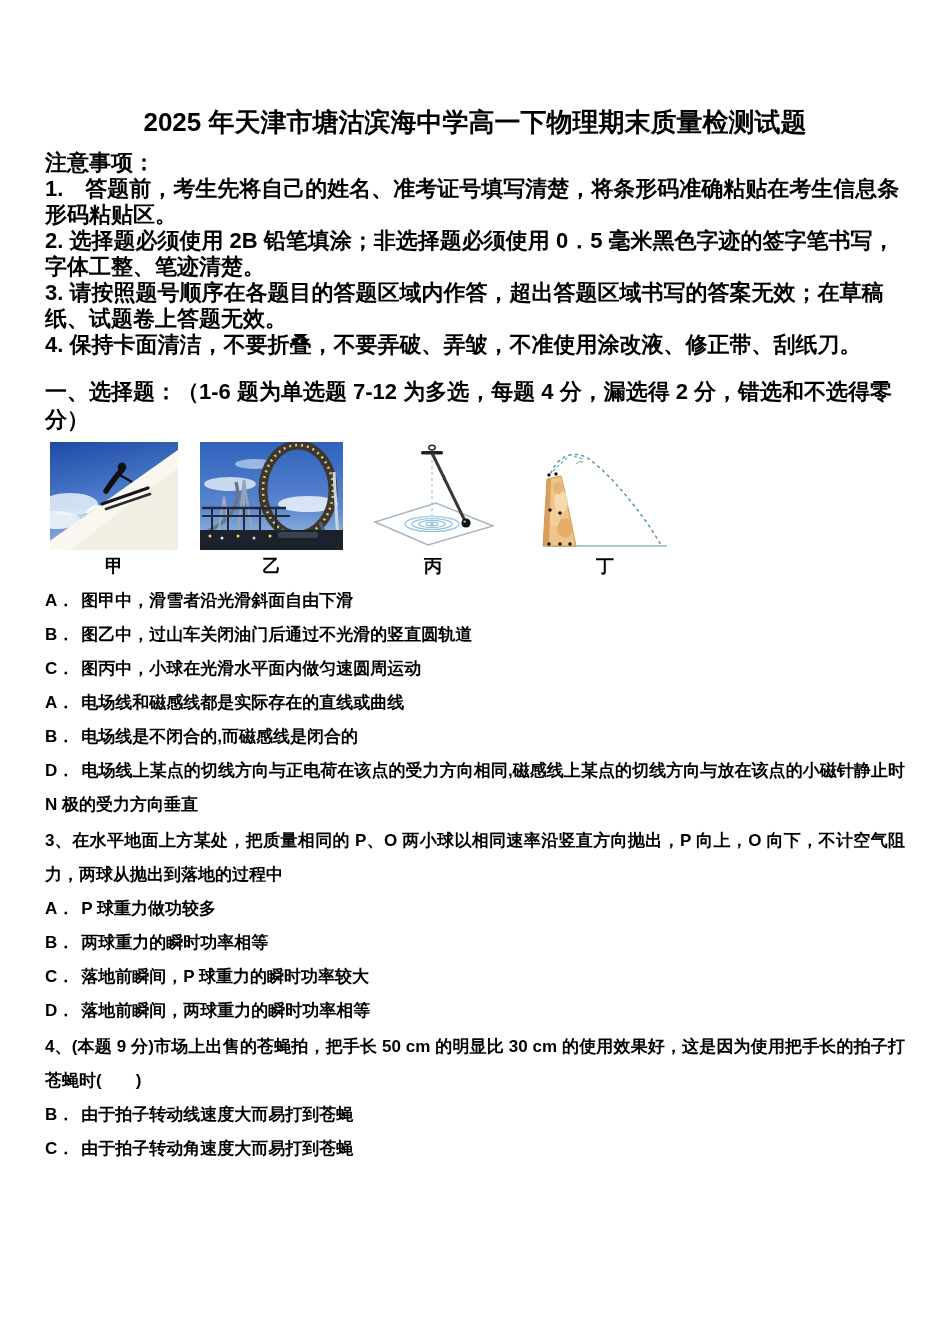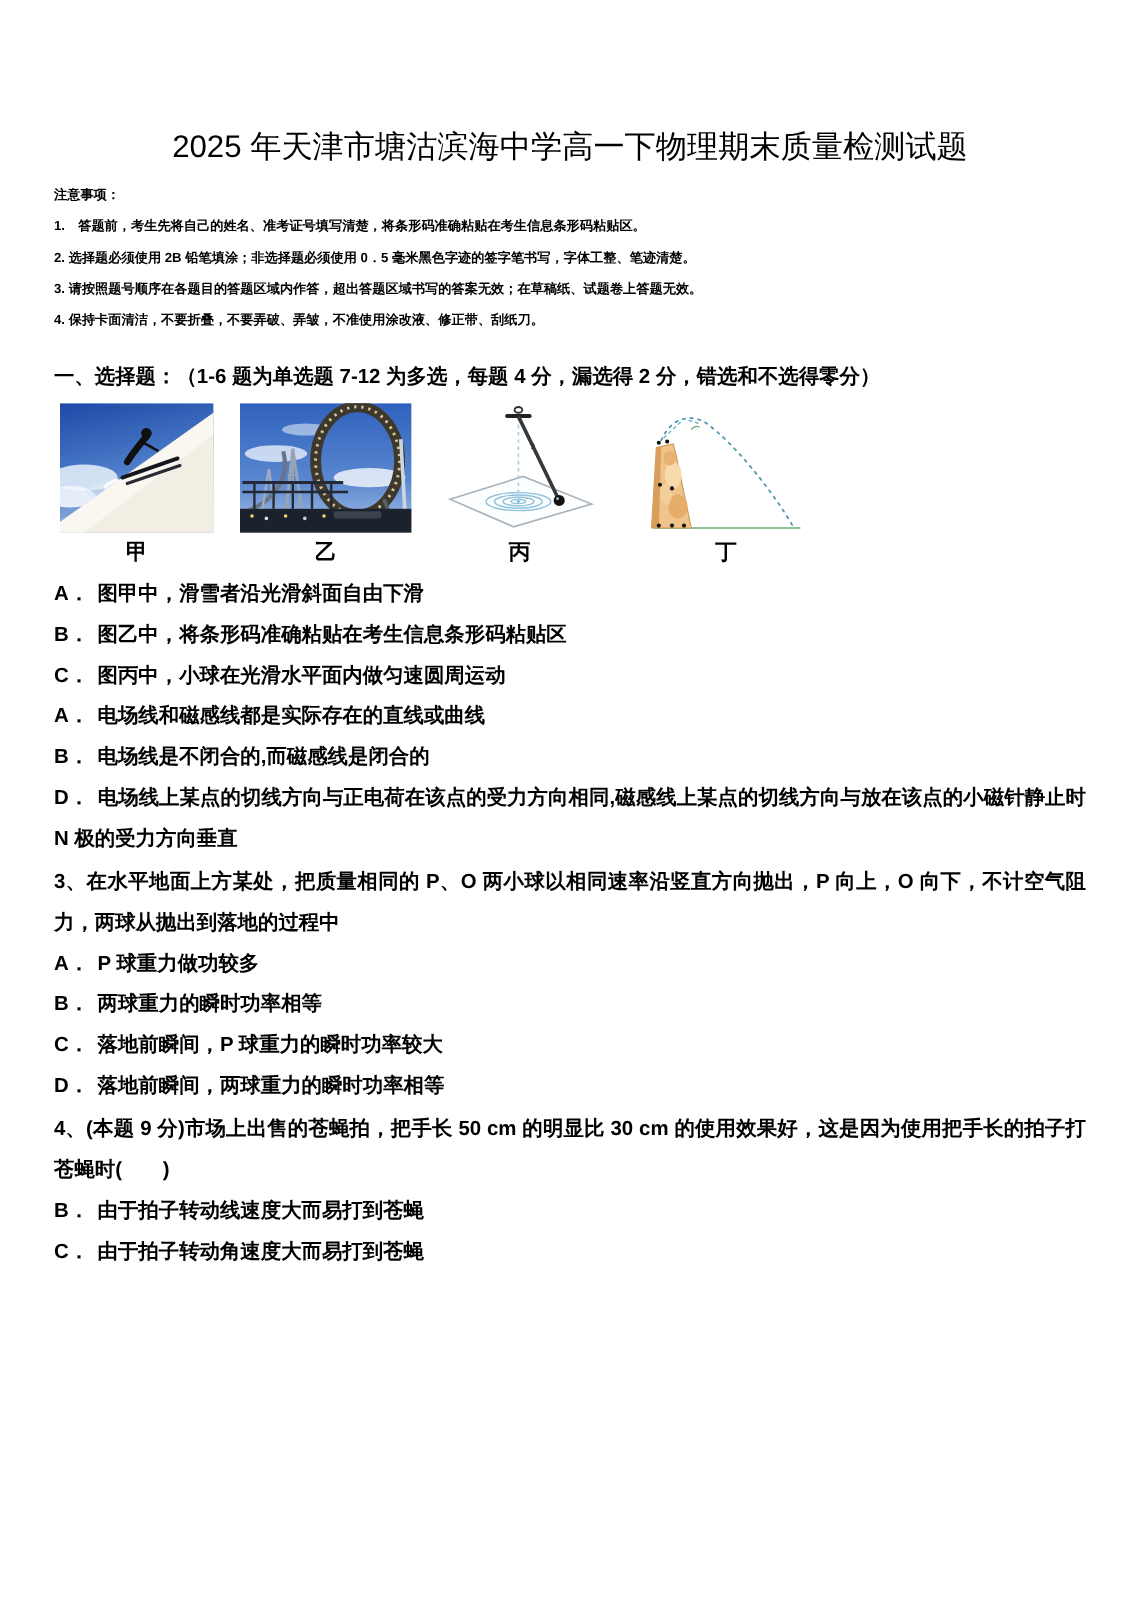--- a/index.html
+++ b/index.html
@@ -7,27 +7,27 @@
     width: 950px; height: 1344px;
     font-family: "Liberation Sans", "DejaVu Sans", sans-serif;
     color: #000; font-weight: 700;
     overflow: hidden;
   }
   .page { width: 950px; height: 1344px; box-sizing: border-box; padding: 0 45px; }
 
   .title {
     margin: 106px 0 0 0;
     font-size: 26px; line-height: 32px;
-    text-align: center; font-weight: 400;
+    text-align: center; font-weight: 700;
   }
 
   .notice { margin-top: 12px; }
-  .notice-line { margin: 0; font-size: 11px; line-height: 26px; }
-
-  .section-header { margin: 20px 0 0 0; font-size: 17px; line-height: 28px; }
+  .notice-line { margin: 0; font-size: 22px; line-height: 26px; }
+
+  .section-header { margin: 20px 0 0 0; font-size: 22px; line-height: 28px; }
 
   .para { margin: 0; font-size: 17px; line-height: 34px; text-align: justify; }
   .q-stem { margin-top: 2px; }
   .opt-key { margin-right: 7px; }
 
   .figures-row { display: flex; align-items: flex-start; margin: 8px 0 0 5px; }
   .figure { display: flex; flex-direction: column; align-items: center; }
   .figure.f1 { margin-right: 22px; }
   .figure.f2 { margin-right: 23px; }
   .figure.f3 { margin-right: 40px; }
@@ -179,21 +179,21 @@
         <path d="M13,29 L30,13 L43,17" fill="none" stroke="#63b7c9" stroke-width="1.2" stroke-dasharray="3,2.5"></path>
         <path d="M36,22 q3,-4 7,-2" stroke="#6fae7d" stroke-width="1" fill="none"></path>
       </svg>
       <figcaption>丁</figcaption>
     </figure>
 
   </div>
 
   <div class="options-block">
     <p class="para"><span class="opt-key">A．</span><span>图甲中，滑雪者沿光滑斜面自由下滑</span></p>
-    <p class="para"><span class="opt-key">B．</span><span>图乙中，将条形码准确粘贴在考生信息条形码粘贴区</span></p>
+    <p class="para"><span class="opt-key">B．</span><span>图乙中，过山车关闭油门后通过不光滑的竖直圆轨道</span></p>
     <p class="para"><span class="opt-key">C．</span><span>图丙中，小球在光滑水平面内做匀速圆周运动</span></p>
   </div>
 
   <div>
     <p class="para"><span class="opt-key">A．</span><span>电场线和磁感线都是实际存在的直线或曲线</span></p>
     <p class="para"><span class="opt-key">B．</span><span>电场线是不闭合的,而磁感线是闭合的</span></p>
     <p class="para"><span class="opt-key">D．</span><span>电场线上某点的切线方向与正电荷在该点的受力方向相同,磁感线上某点的切线方向与放在该点的小磁针静止时 N 极的受力方向垂直</span></p>
   </div>
 
   <p class="para q-stem">3、在水平地面上方某处，把质量相同的 P、O 两小球以相同速率沿竖直方向抛出，P 向上，O 向下，不计空气阻力，两球从抛出到落地的过程中</p>

